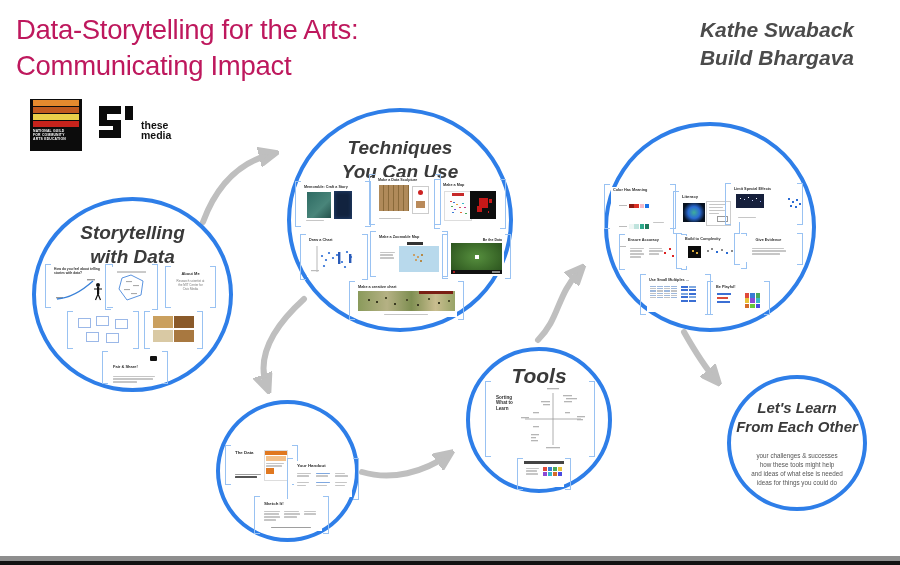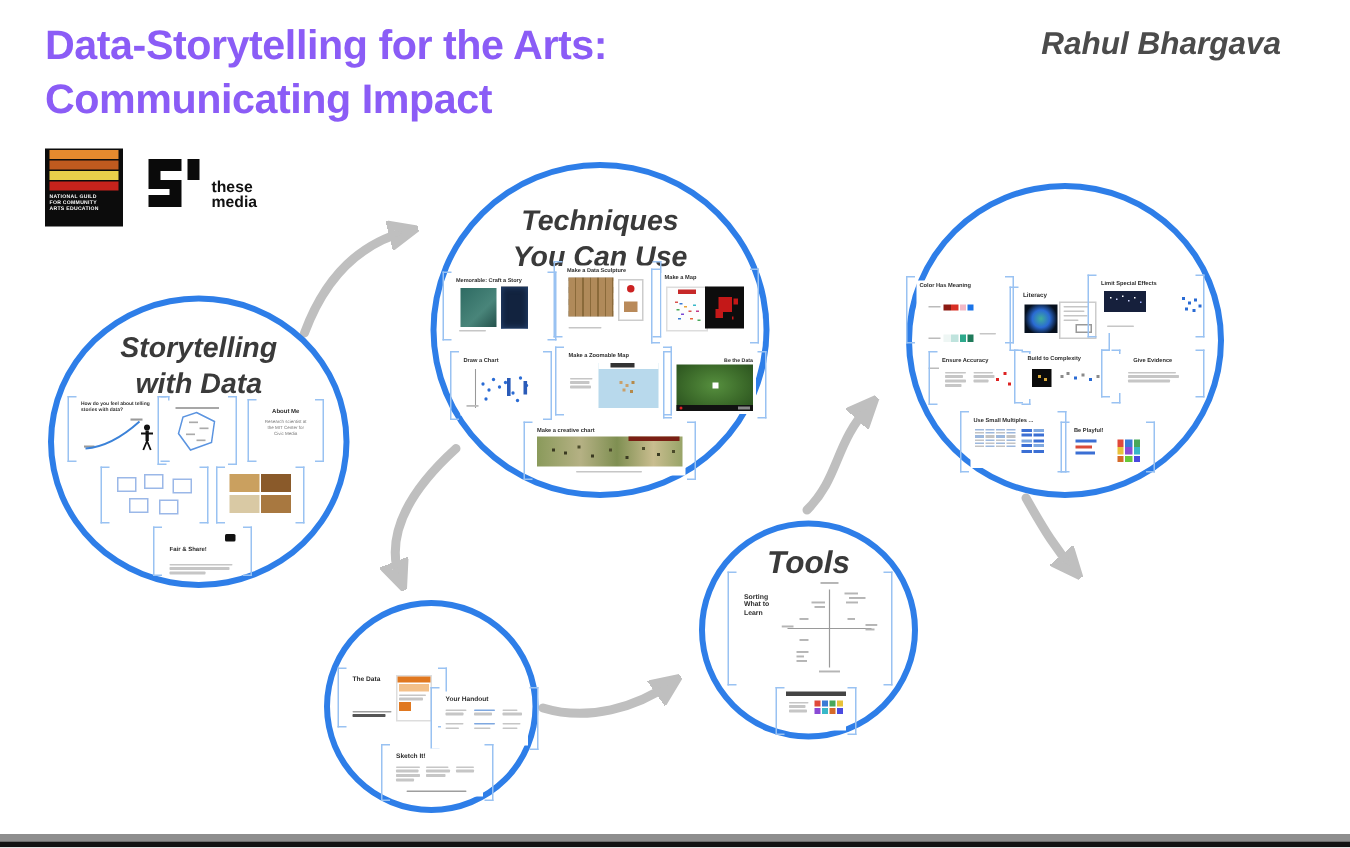--- a/index.html
+++ b/index.html
@@ -1,21 +1,21 @@
 <!DOCTYPE html>
 <html><head>
 <meta charset="utf-8">
 <style>
   html,body{margin:0;padding:0;background:#fff;}
   #stage{position:relative;width:900px;height:565px;background:#fff;overflow:hidden;
          font-family:"Liberation Sans",sans-serif;color:#3c3c3c;}
   .abs{position:absolute;}
   .pre{white-space:pre-line;}
   
-  .main-title{left:30px;top:12px;font-size:27.5px;font-weight:bold;line-height:1.3;color:#8b5cf6;letter-spacing:-.3px;}
+  .main-title{left:16px;top:12px;font-size:27.5px;font-weight:normal;line-height:1.3;color:#be185d;letter-spacing:-.3px;}
   .authors{right:46px;top:16px;font-size:21px;font-weight:bold;font-style:italic;color:#4b4b4b;
            text-align:right;line-height:1.35;}
   
   .guild{left:30px;top:99px;width:52px;height:52px;background:#0c0c0c;padding:0;box-sizing:border-box;}
   .guild .stripe{margin:1px 3px 0 3px;height:6px;}
   .guild .gtxt{font-size:3.4px;line-height:1.25;color:#fff;font-weight:bold;margin:1.5px 0 0 3px;letter-spacing:.2px;}
   .civic-glyph{left:96px;top:101px;}
   .civic-txt{left:141px;top:121px;font-size:10.5px;font-weight:bold;color:#111;line-height:.95;}
   
   .circle{position:absolute;border:4px solid #2e7ee8;border-radius:50%;box-sizing:border-box;background:transparent;}
@@ -37,21 +37,22 @@
 </head>
 <body>
 
 <div id="stage">
 
   <div class="abs main-title">
     <div>Data-Storytelling for the Arts:</div>
     <div>Communicating Impact</div>
   </div>
   <div class="abs authors">
-    <div>Rahul Bhargava</div>
+    <div>Kathe Swaback</div>
+    <div>Build Bhargava</div>
   </div>
 
   <div class="abs guild">
     <div class="stripe" style="background:#e58a2e"></div>
     <div class="stripe" style="background:#c05a1f"></div>
     <div class="stripe" style="background:#e9d04a"></div>
     <div class="stripe" style="background:#c6231c"></div>
     <div class="gtxt pre">NATIONAL GUILD
 FOR COMMUNITY
 ARTS EDUCATION</div>
@@ -493,17 +494,25 @@
         <i style="height:4.5px;background:#e8c23a"></i>
           <i style="height:4.5px;background:#8a4ad5"></i>
           <i style="height:4.5px;background:#38b8c8"></i>
         <i style="height:4.5px;background:#d56a2a"></i>
           <i style="height:4.5px;background:#68c838"></i>
           <i style="height:4.5px;background:#4a4ae0"></i>
       </div>
     </div>
   </div>
 
+  <div class="circle" style="left:727px;top:375px;width:140px;height:136px">
+    <div class="ctitle pre" style="top:20px;font-size:15px">Let's Learn
+From Each Other</div>
+    <div class="pre" style="position:absolute;left:0;right:0;top:72px;text-align:center;font-size:6.3px;line-height:1.45;color:#555">your challenges &amp; successes
+how these tools might help
+and ideas of what else is needed
+ideas for things you could do</div>
+  </div>
 
   <div class="abs bottom-gray"></div>
   <div class="abs bottom-black"></div>
 
 </div>
 
 </body></html>

